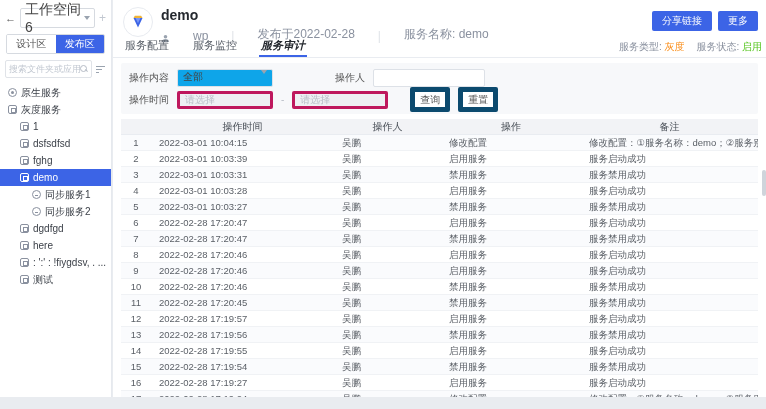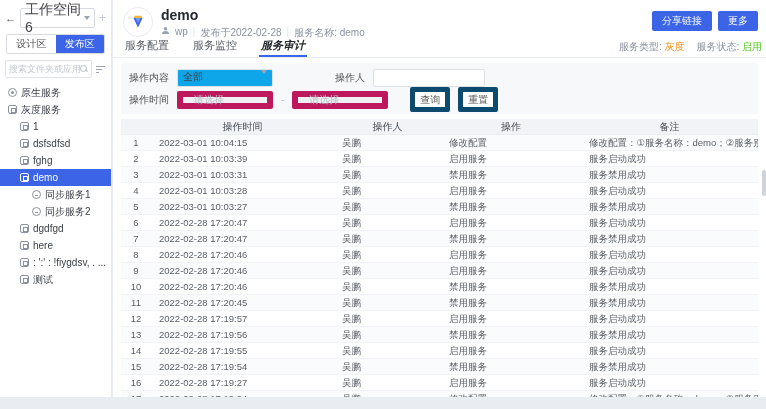--- a/index.html
+++ b/index.html
@@ -41,38 +41,38 @@
   .titem.sel .ticon, .titem.sel .ticon::after { border-color:#fff; }
   .titem.sel .ticon.grid::after{ border-color:#fff; }
   .tlabel { overflow:hidden; text-overflow:ellipsis; }
 
   
   .main { position:absolute; left:113px; top:0; right:0; height:397px; background:#fff; display:flex; flex-direction:column; }
   .hdr { position:relative; padding:7px 8px 0 10px; display:flex; align-items:flex-start; height:40px; flex:none; }
   .logo { width:30px; height:30px; border:1px solid #e8ebf0; border-radius:50%; display:flex; align-items:center; justify-content:center; flex:none; }
   .hdr-txt { margin-left:8px; }
   .title { font-size:14px; font-weight:bold; color:#25292f; line-height:16px; }
-  .meta { display:flex; align-items:flex-start; gap:5px; font-size:10px; color:#8a919f; margin-top:3px; }
+  .meta { display:flex; align-items:flex-end; gap:23px; font-size:12px; color:#8a919f; margin-top:3px; }
   .meta .sep { color:#e0e3e8; }
   .hdr-btns { position:absolute; right:8px; top:11px; display:flex; gap:6px; }
   .btn-primary { background:#3c64e6; color:#fff; border:none; border-radius:2px; height:20px; padding:0 10px; font-size:10px; font-family:inherit; cursor:pointer; }
   .tabs-row { display:flex; align-items:flex-end; padding-left:10px; height:18px; border-bottom:1px solid #e9ecf1; flex:none; position:relative; }
   .svc-tab { font-size:11px; color:#5a6069; padding:0 2px 4px 2px; margin-right:20px; cursor:pointer; }
   .svc-tab.active { color:#25292f; font-weight:bold; border-bottom:2px solid #3c64e6; padding-bottom:2px;font-style:italic; }
   .tab-info { position:absolute; right:4px; top:0; font-size:10px; color:#8a919f; display:flex; gap:12px; }
   .v-orange { color:#fa8c16; } .v-green { color:#52c41a; }
 
   .content { flex:1; padding:5px 8px 0 8px; display:flex; flex-direction:column; position:relative; }
   .filters { background:#f7f8fa; border-radius:2px; padding:5px 8px; flex:none; }
   .f-row { display:flex; align-items:center; height:19px; }
   .f-row + .f-row { margin-top:3px; }
   .f-label { font-size:10px; color:#555; width:48px; flex:none; }
   .f-select { width:96px; height:18px; background:#0ea5e9; border:1px solid #dde1e7; border-radius:2px; display:flex; align-items:flex-start; justify-content:space-between; padding:0 5px; font-size:10px; color:#444; cursor:pointer; }
   .f-input { width:112px; height:18px; background:#fff; border:1px solid #dde1e7; border-radius:2px; margin-left:8px; font-size:10px; padding:0 5px; font-family:inherit; outline:none; }
-  .f-date { width:96px; height:18px; background:#eef0f3; border:6px solid #be185d; border-radius:2px; font-size:10px; color:#b9bec7; display:flex; align-items:center; padding:0 11px; }
+  .f-date { width:96px; height:18px; background:#eef0f3; border:3px solid #be185d; border-radius:2px; font-size:10px; color:#b9bec7; display:flex; align-items:center; padding:0 5px; }
   .f-dash { margin:0 8px; color:#b9bec7; font-size:10px; }
   .f-btn { width:40px; height:25px; background:#fff; border:5px solid #0c4a6e; border-radius:2px; font-size:10px; color:#555; font-family:inherit; cursor:pointer; }
   .f-btn.query { margin-left:22px; } .f-btn.reset { margin-left:8px; }
 
   .thead { display:flex; height:16px; background:#f2f3f6; margin-top:5px; flex:none; border-bottom:1px solid #e9ecf1; }
   .th { font-size:10px; color:#4a5058; text-align:center; line-height:16px; overflow:hidden; white-space:nowrap; }
   .tbody { height:262px; overflow:hidden; flex:none; }
   .trow { display:flex; height:16px; border-bottom:1px solid #f0f2f5; background:#fff; }
   .trow.alt { background:#fafbfd; }
   .td { font-size:9.5px; color:#5a5f66; line-height:15px; padding-left:8px; white-space:nowrap; overflow:hidden; }

